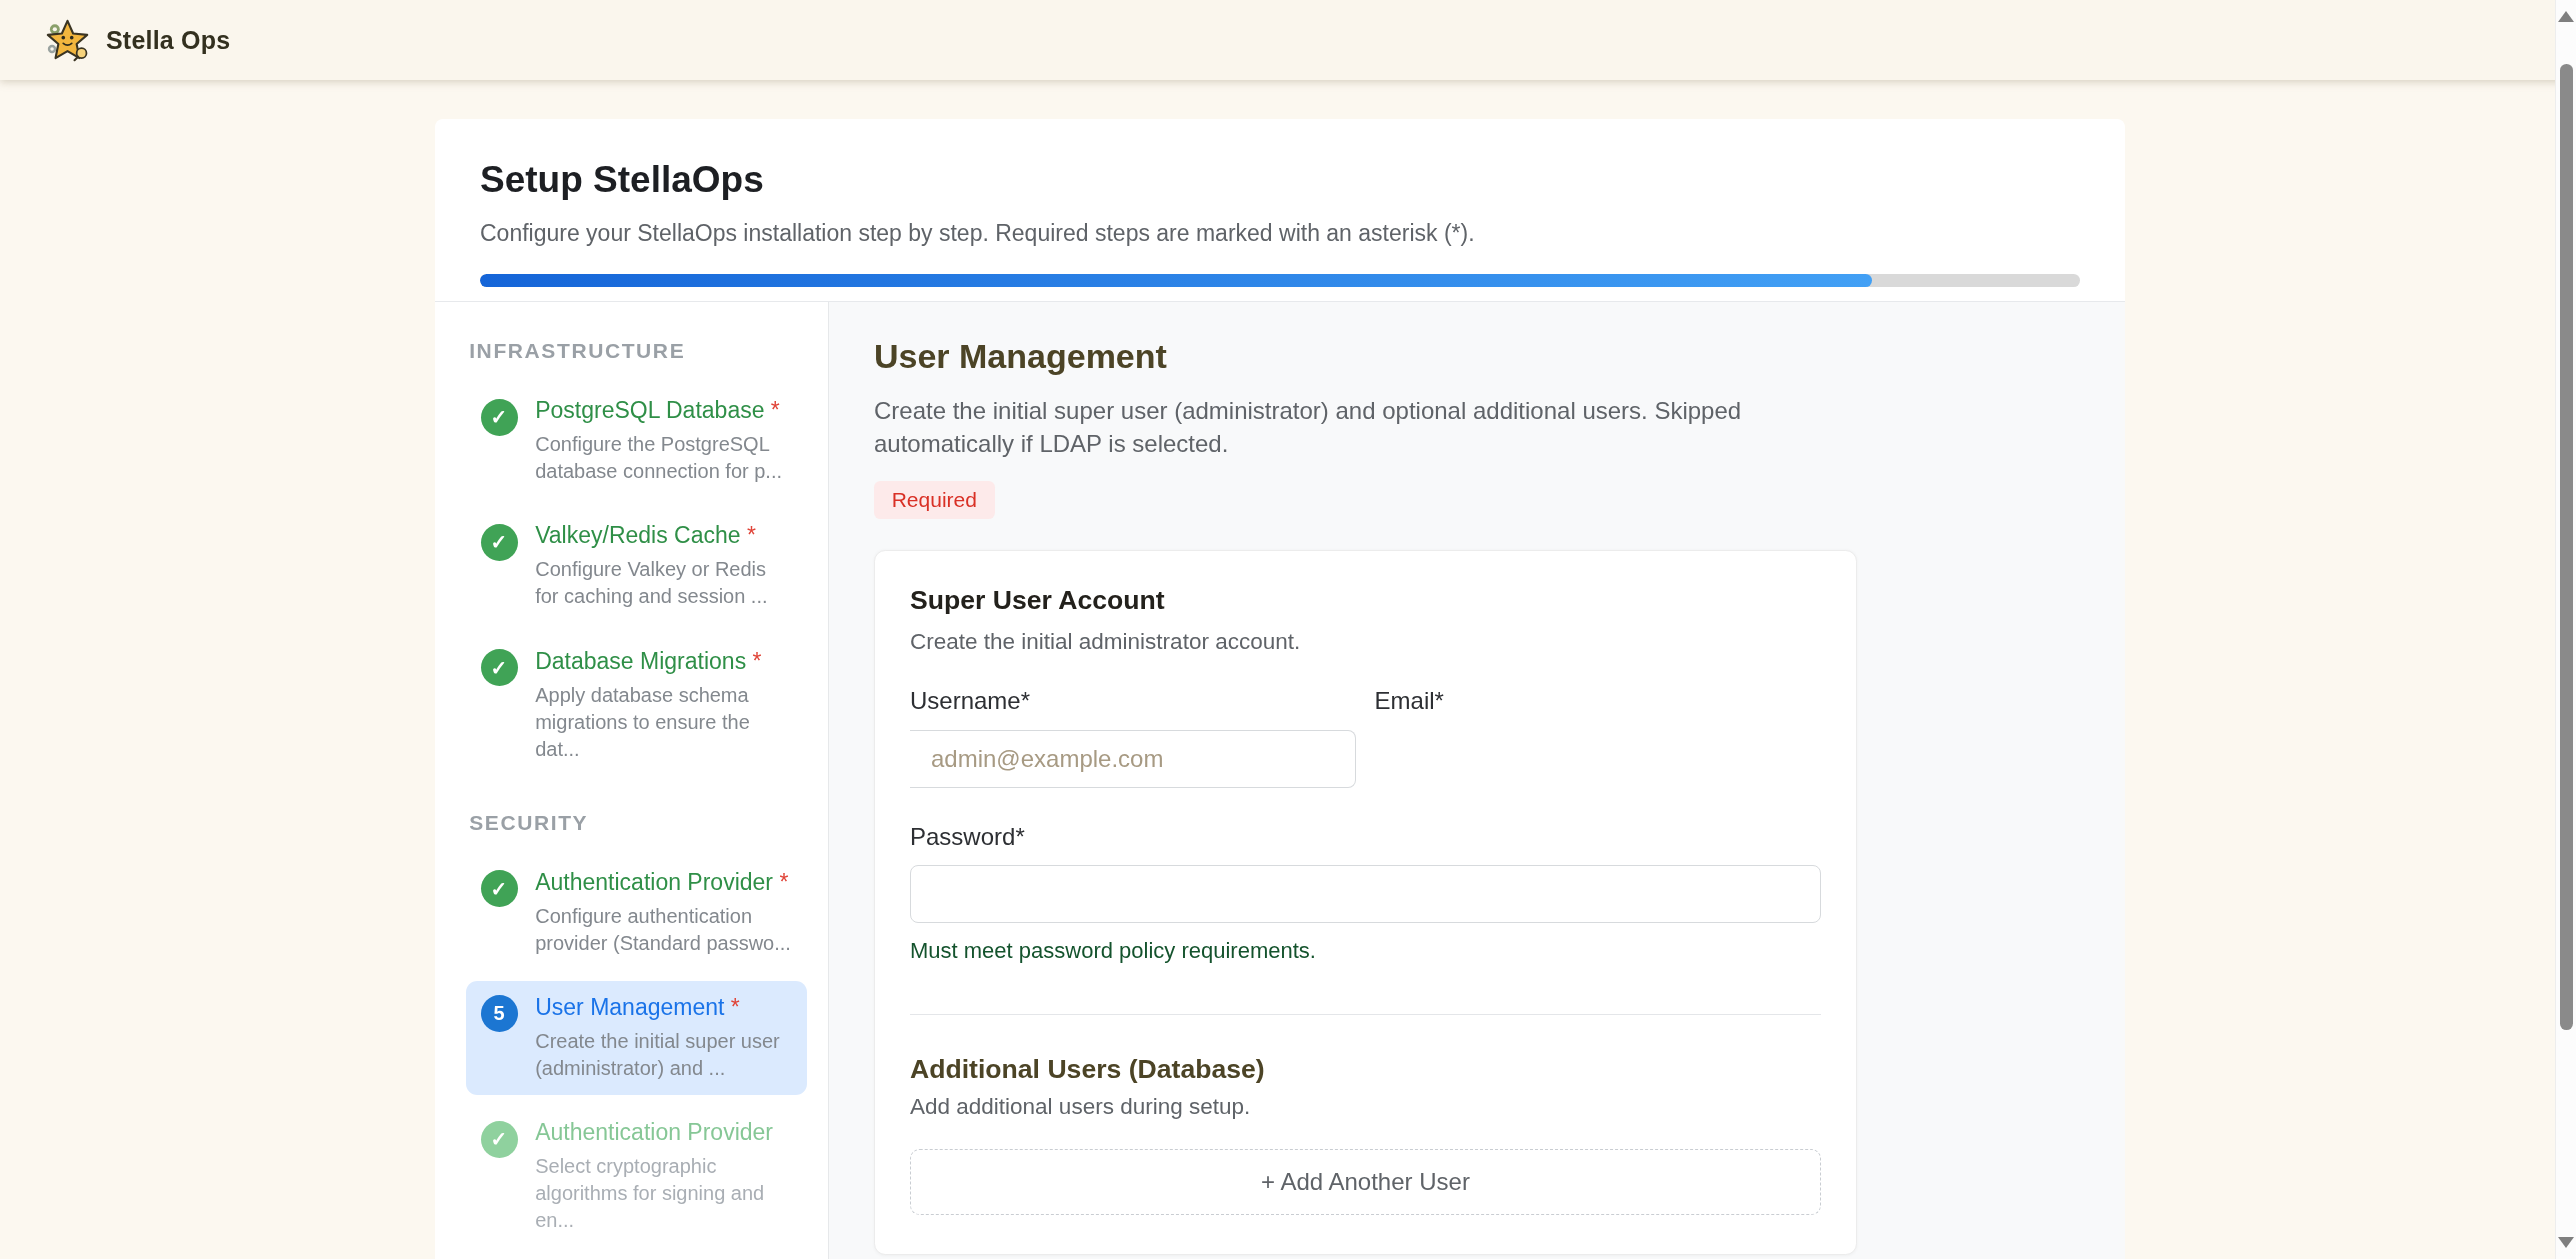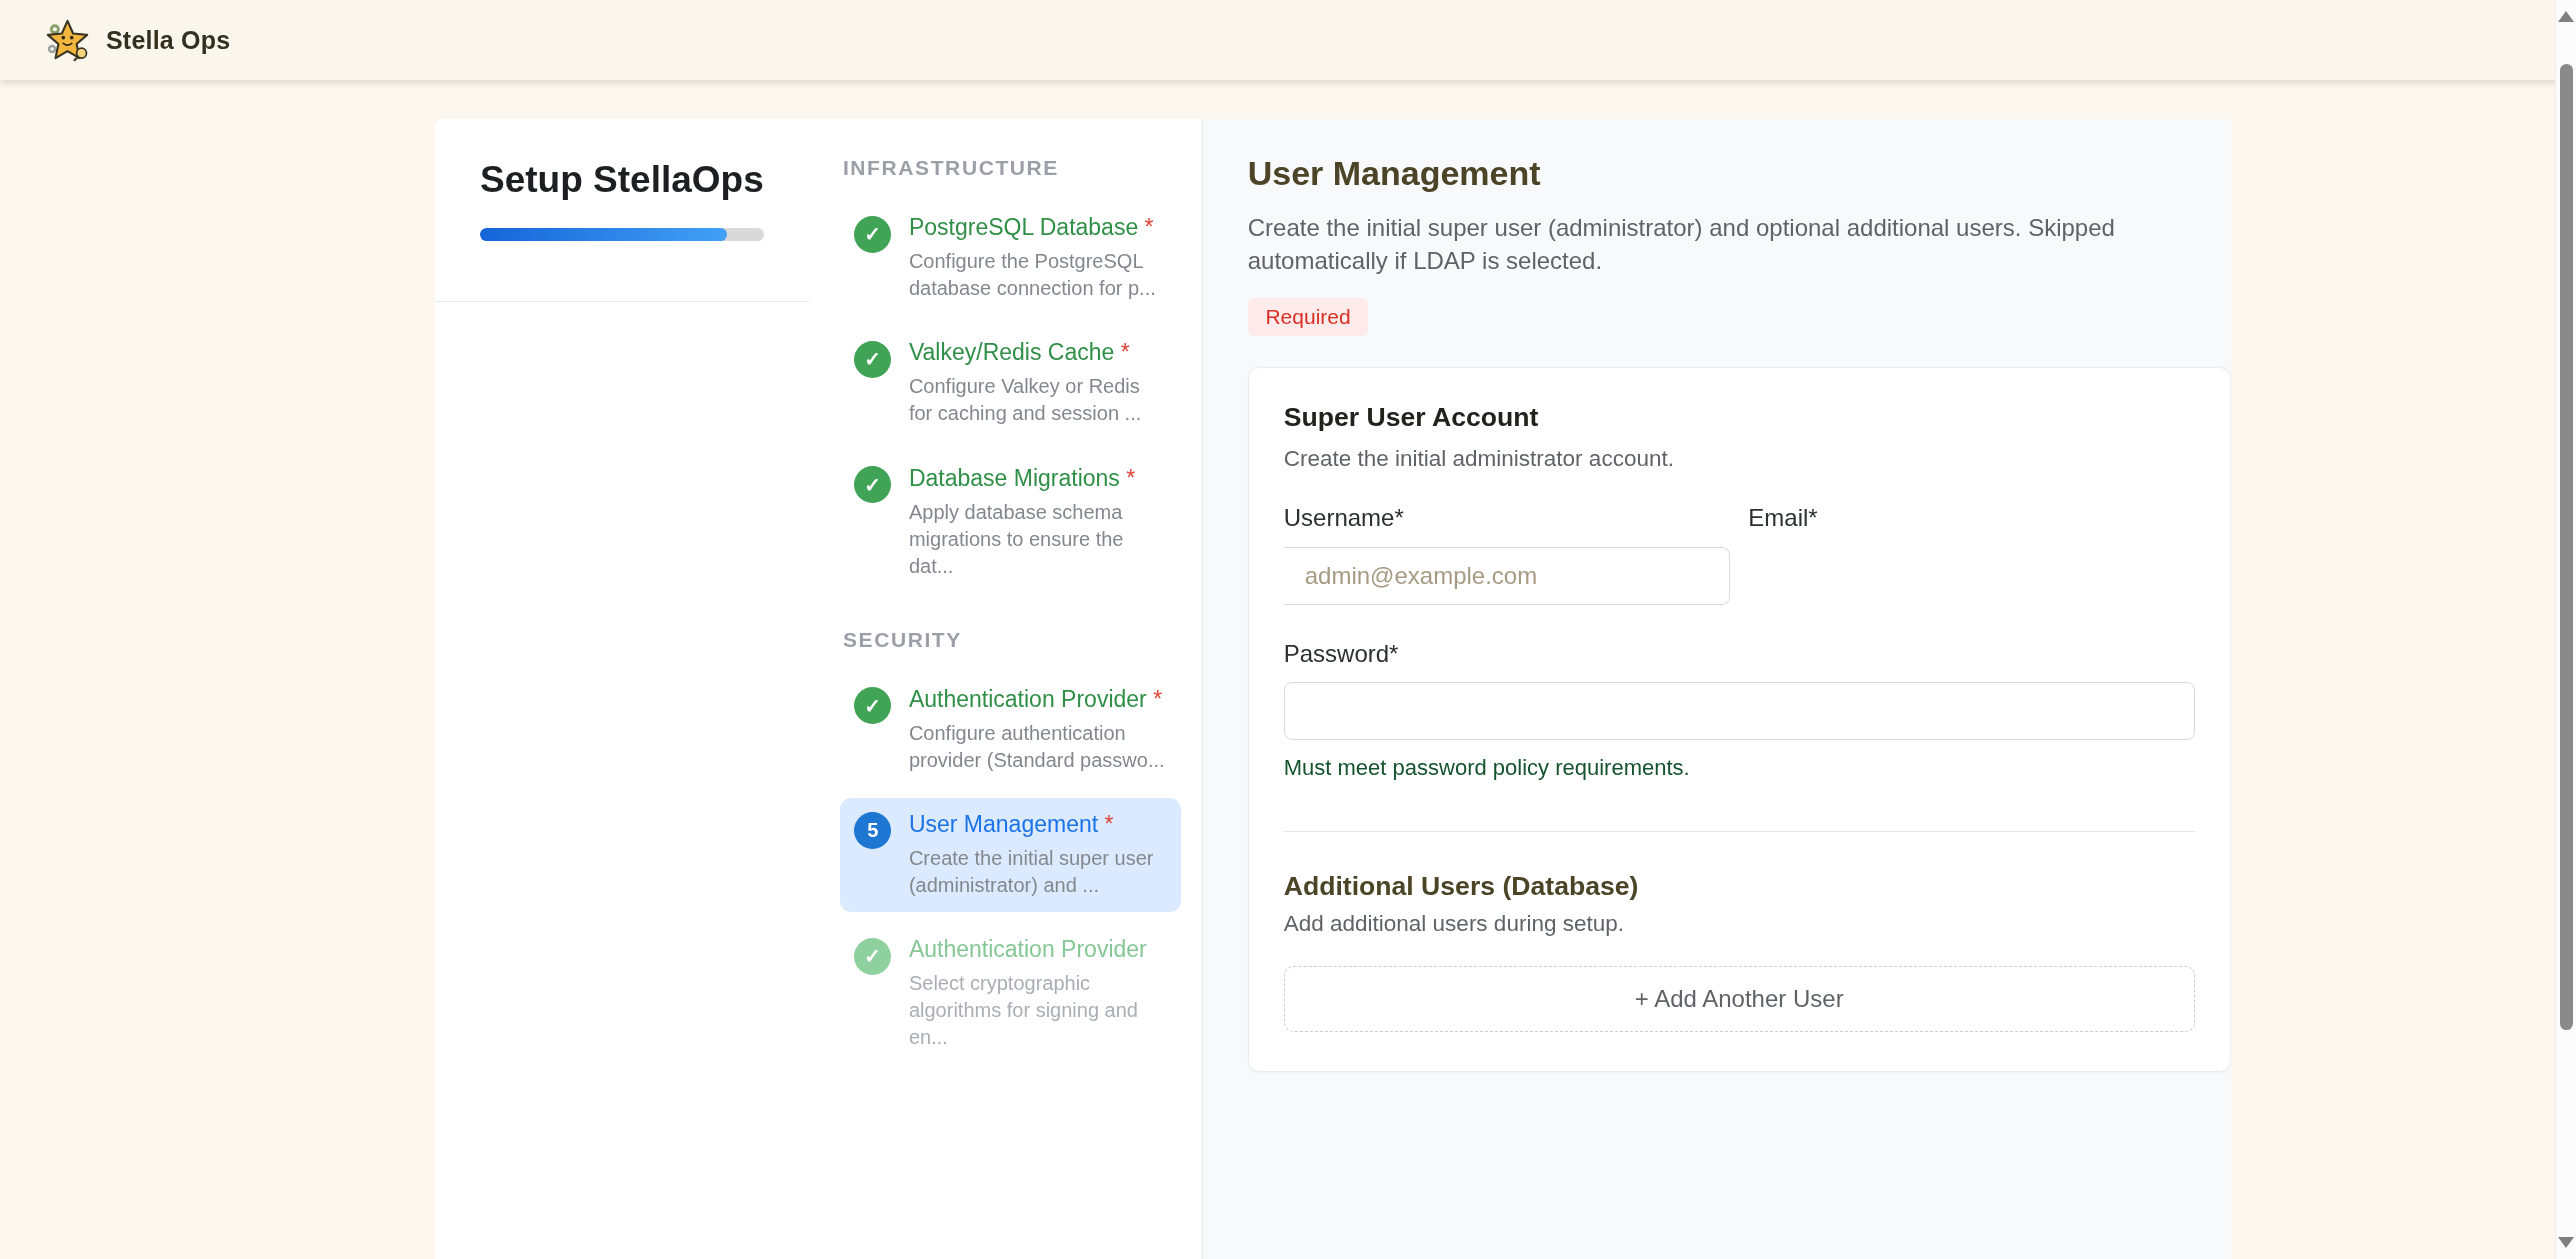--- a/index.html
+++ b/index.html
@@ -9,21 +9,21 @@
 
   
   .topbar{position:absolute;left:0;top:0;width:100%;height:80px;background:var(--topbar-bg);
     display:flex;align-items:center;padding-left:45px;gap:16px;
     box-shadow:0 2.4px 8px rgba(150,135,105,.35);z-index:5;}
   .topbar .app-name{font-size:25px;font-weight:bold;color:#33301f;letter-spacing:0.2px;}
   .logo{width:45px;height:45px;flex:0 0 auto;}
 
   
   .main-card{position:absolute;left:435px;top:119px;width:1690px;height:1140px;
-    background:#ffffff;border-radius:8px 8px 0 0;display:flex;flex-direction:row;}
+    background:#ffffff;border-radius:8px 8px 0 0;display:flex;flex-direction:column;}
   .card-header{padding:40px 45px 0 45px;height:183px;flex:0 0 auto;border-bottom:0.8px solid #e7e9ec;}
   .card-header h1{margin:0;font-size:37px;font-weight:bold;color:#1d1f23;}
   .card-header .subtitle{margin:19.3px 0 0 0;font-size:23px;color:#5f6368;}
   .progress-track{margin-top:27px;height:13px;border-radius:6.4px;background:#d9d9d9;overflow:hidden;}
   .progress-fill{height:100%;border-radius:6.4px;background:linear-gradient(90deg,#1565d8,#42a0f5);}
 
   .card-body{flex:1;display:flex;min-height:0;}
 
   
   .sidebar{width:394px;flex:0 0 auto;border-right:0.8px solid #e6e8ea;padding:37px 21px 0 31px;overflow:hidden;}
@@ -97,20 +97,21 @@
       <circle cx="52" cy="50" r="7" fill="#f6d37c" stroke="#3a3422" stroke-width="2.5"></circle>
       <line x1="47" y1="55" x2="42" y2="60" stroke="#3a3422" stroke-width="3" stroke-linecap="round"></line>
     </svg>
     <span class="app-name">Stella Ops</span>
   </header>
 
   <div class="main-card">
 
     <div class="card-header">
       <h1>Setup StellaOps</h1>
+      <p class="subtitle">Configure your StellaOps installation step by step. Required steps are marked with an asterisk (*).</p>
       <div class="progress-track">
         <div class="progress-fill" id="progress-fill" style="width: 87%;"></div>
       </div>
     </div>
 
     <div class="card-body">
       <aside class="sidebar" id="sidebar">
           <div class="side-section">
             <div class="side-section-title">INFRASTRUCTURE</div>
             <div class="side-item">

